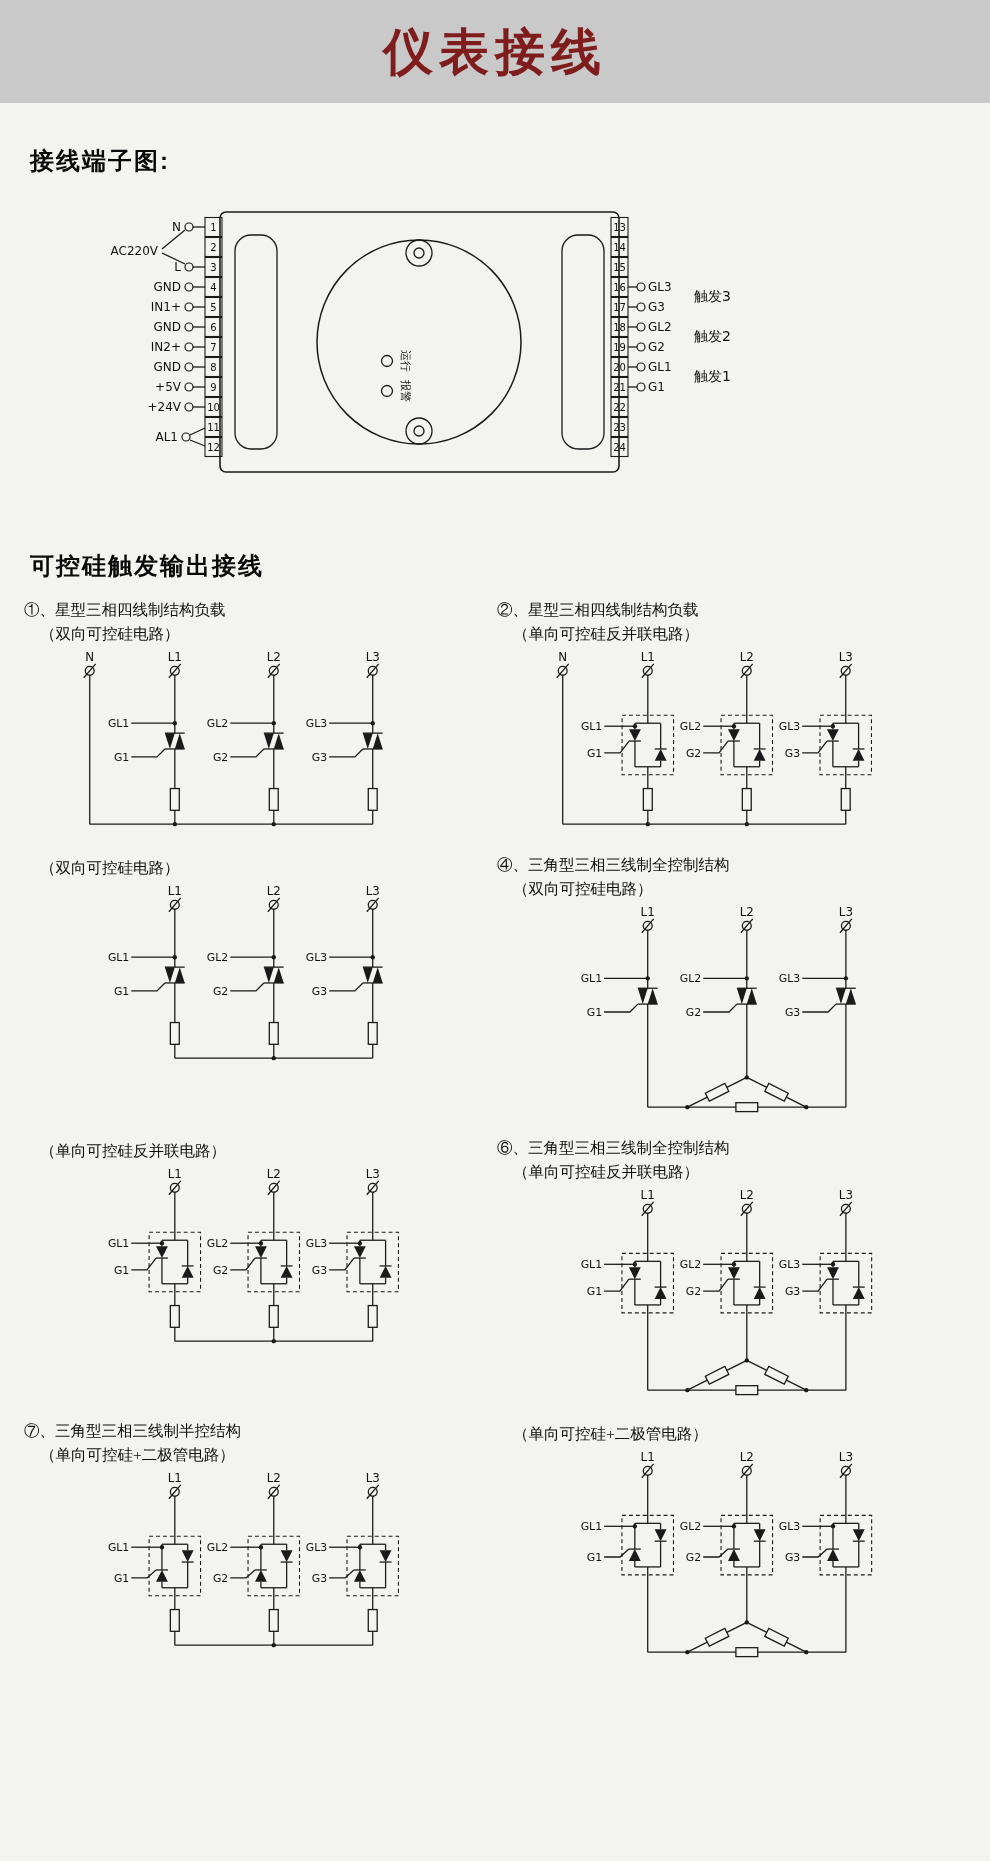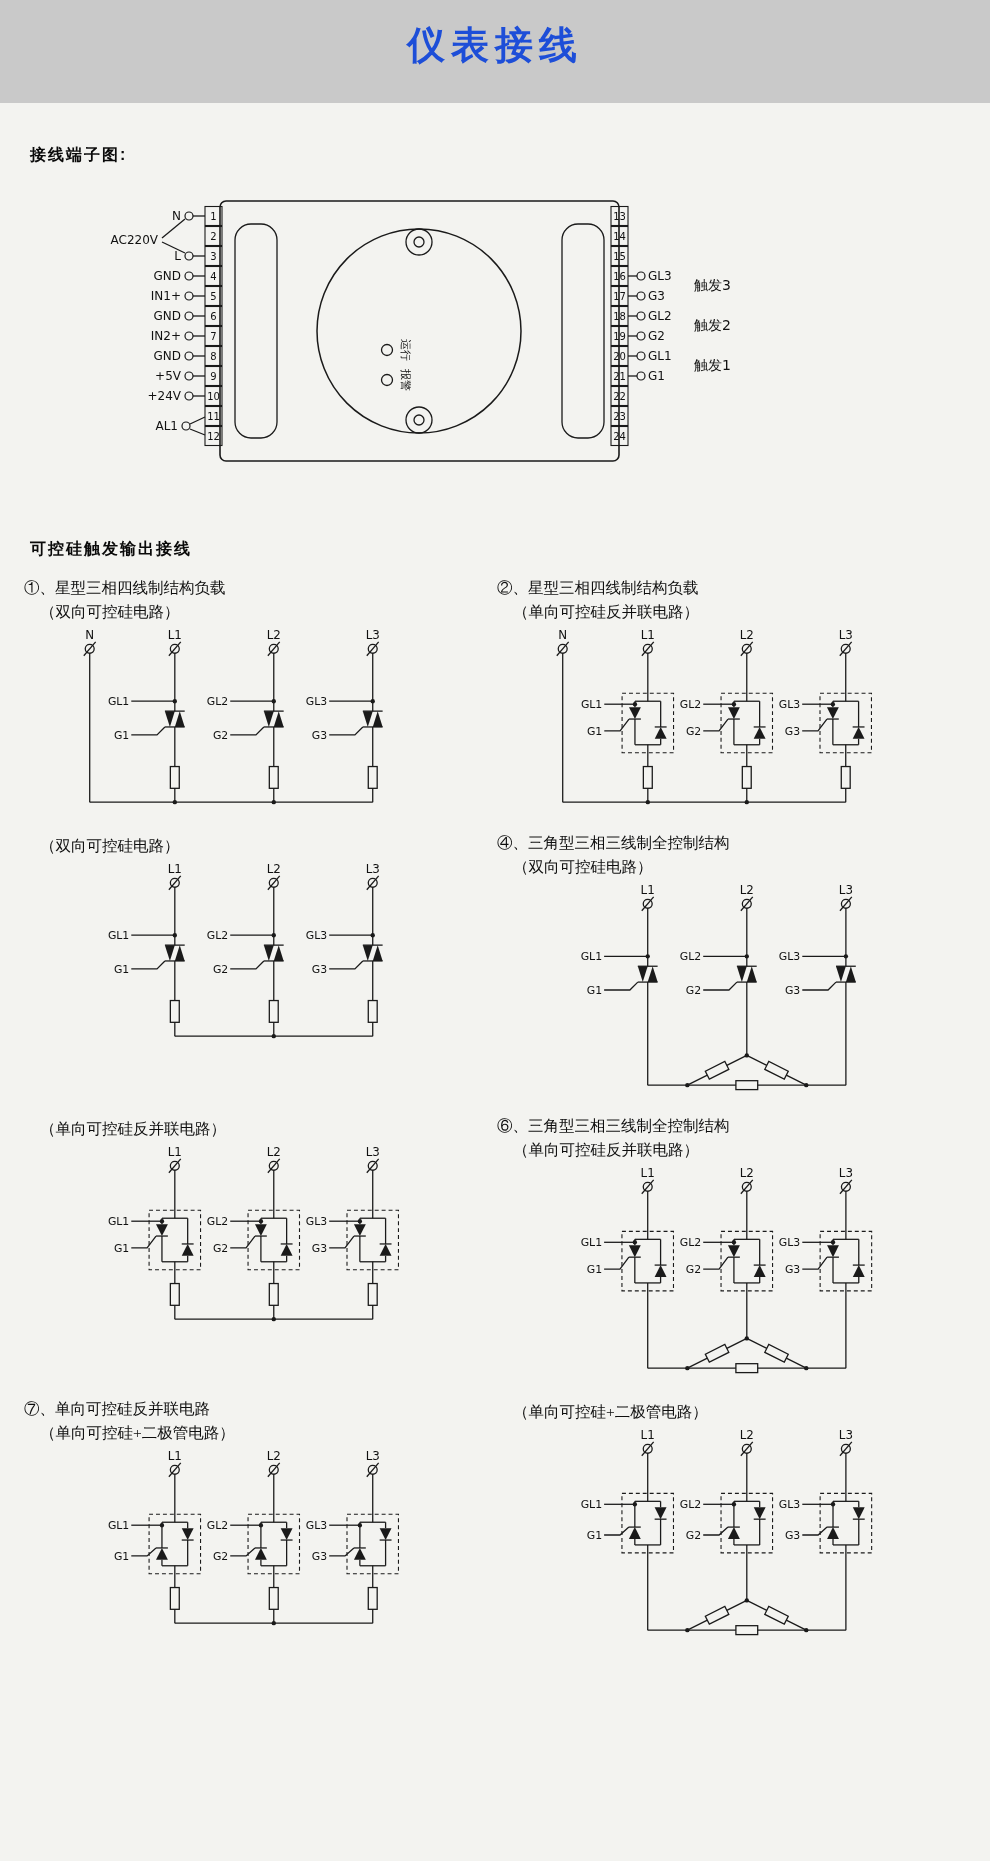--- a/index.html
+++ b/index.html
@@ -1,21 +1,21 @@
 <!DOCTYPE html>
 <html><head>
 <meta charset="utf-8">
 <style>
   *{margin:0;padding:0;box-sizing:border-box}
   html,body{width:990px}
   body{height:1861px;background:#f3f3f0;font-family:"Liberation Sans",sans-serif;color:#111;overflow:hidden}
   .hdr{height:103px;background:#c9c9c9;text-align:center;padding-top:26px}
-  .hdr h1{font-size:38px;font-weight:bold;letter-spacing:6px;line-height:1.05;color:#1d4ed8}
+  .hdr h1{font-size:50px;font-weight:bold;letter-spacing:6px;line-height:1.05;color:#7f1d1d}
   .hdr .sub{font-size:15px;color:#161616;margin-top:0}
-  .sec{font-size:16px;font-weight:bold;letter-spacing:2px;margin:42px 0 0 30px;color:#0a0a0a}
+  .sec{font-size:24px;font-weight:bold;letter-spacing:2px;margin:42px 0 0 30px;color:#0a0a0a}
   .sec2{margin-top:69px}
   .twrap{margin:22px 0 0 92px}
   .grid{display:grid;grid-template-columns:1fr 1fr;column-gap:4px;row-gap:15px;margin:18px 24px 0 24px}
   .c-title,.c-sub{font-size:15.5px;font-family:"Liberation Serif",serif;color:#0e0e0e}
   .c-sub{padding-left:16px;margin-top:3px}
   .c-svg{display:block;margin-top:5px}
   svg{display:block}
   svg text{font-family:"DejaVu Sans",sans-serif;fill:#111}
 </style>
 </head>
@@ -884,21 +884,21 @@
               <rect x="241" y="199.5" width="22" height="9" fill="none" stroke="#1a1a1a" stroke-width="1.3" transform="rotate(0 252 204)"></rect>
             </g>
             <circle cx="252" cy="174" r="2.2" fill="#1a1a1a"></circle>
             <circle cx="192" cy="204" r="2.2" fill="#1a1a1a"></circle>
             <circle cx="312" cy="204" r="2.2" fill="#1a1a1a"></circle>
           </g>
         </svg>
     </div>
 
     <div class="circuit">
-      <div class="c-title"><span>⑦、</span><span>单向可控硅反并联电路</span></div>
+      <div class="c-title"><span>⑦、</span><span>三角型三相三线制半控结构</span></div>
       <div class="c-sub">（单向可控硅+二极管电路）</div>
       <svg class="c-svg" viewBox="0 0 460 192" width="456" height="190">
           <g>
             <text x="152" y="11" font-size="12" text-anchor="middle">L1</text>
             <circle cx="152" cy="21" r="4.5" fill="none" stroke="#1a1a1a" stroke-width="1.3"></circle>
             <line x1="146" y1="28" x2="158" y2="14" stroke="#1a1a1a" stroke-width="1.3"></line>
           </g>
           <g>
             <text x="252" y="11" font-size="12" text-anchor="middle">L2</text>
             <circle cx="252" cy="21" r="4.5" fill="none" stroke="#1a1a1a" stroke-width="1.3"></circle>

